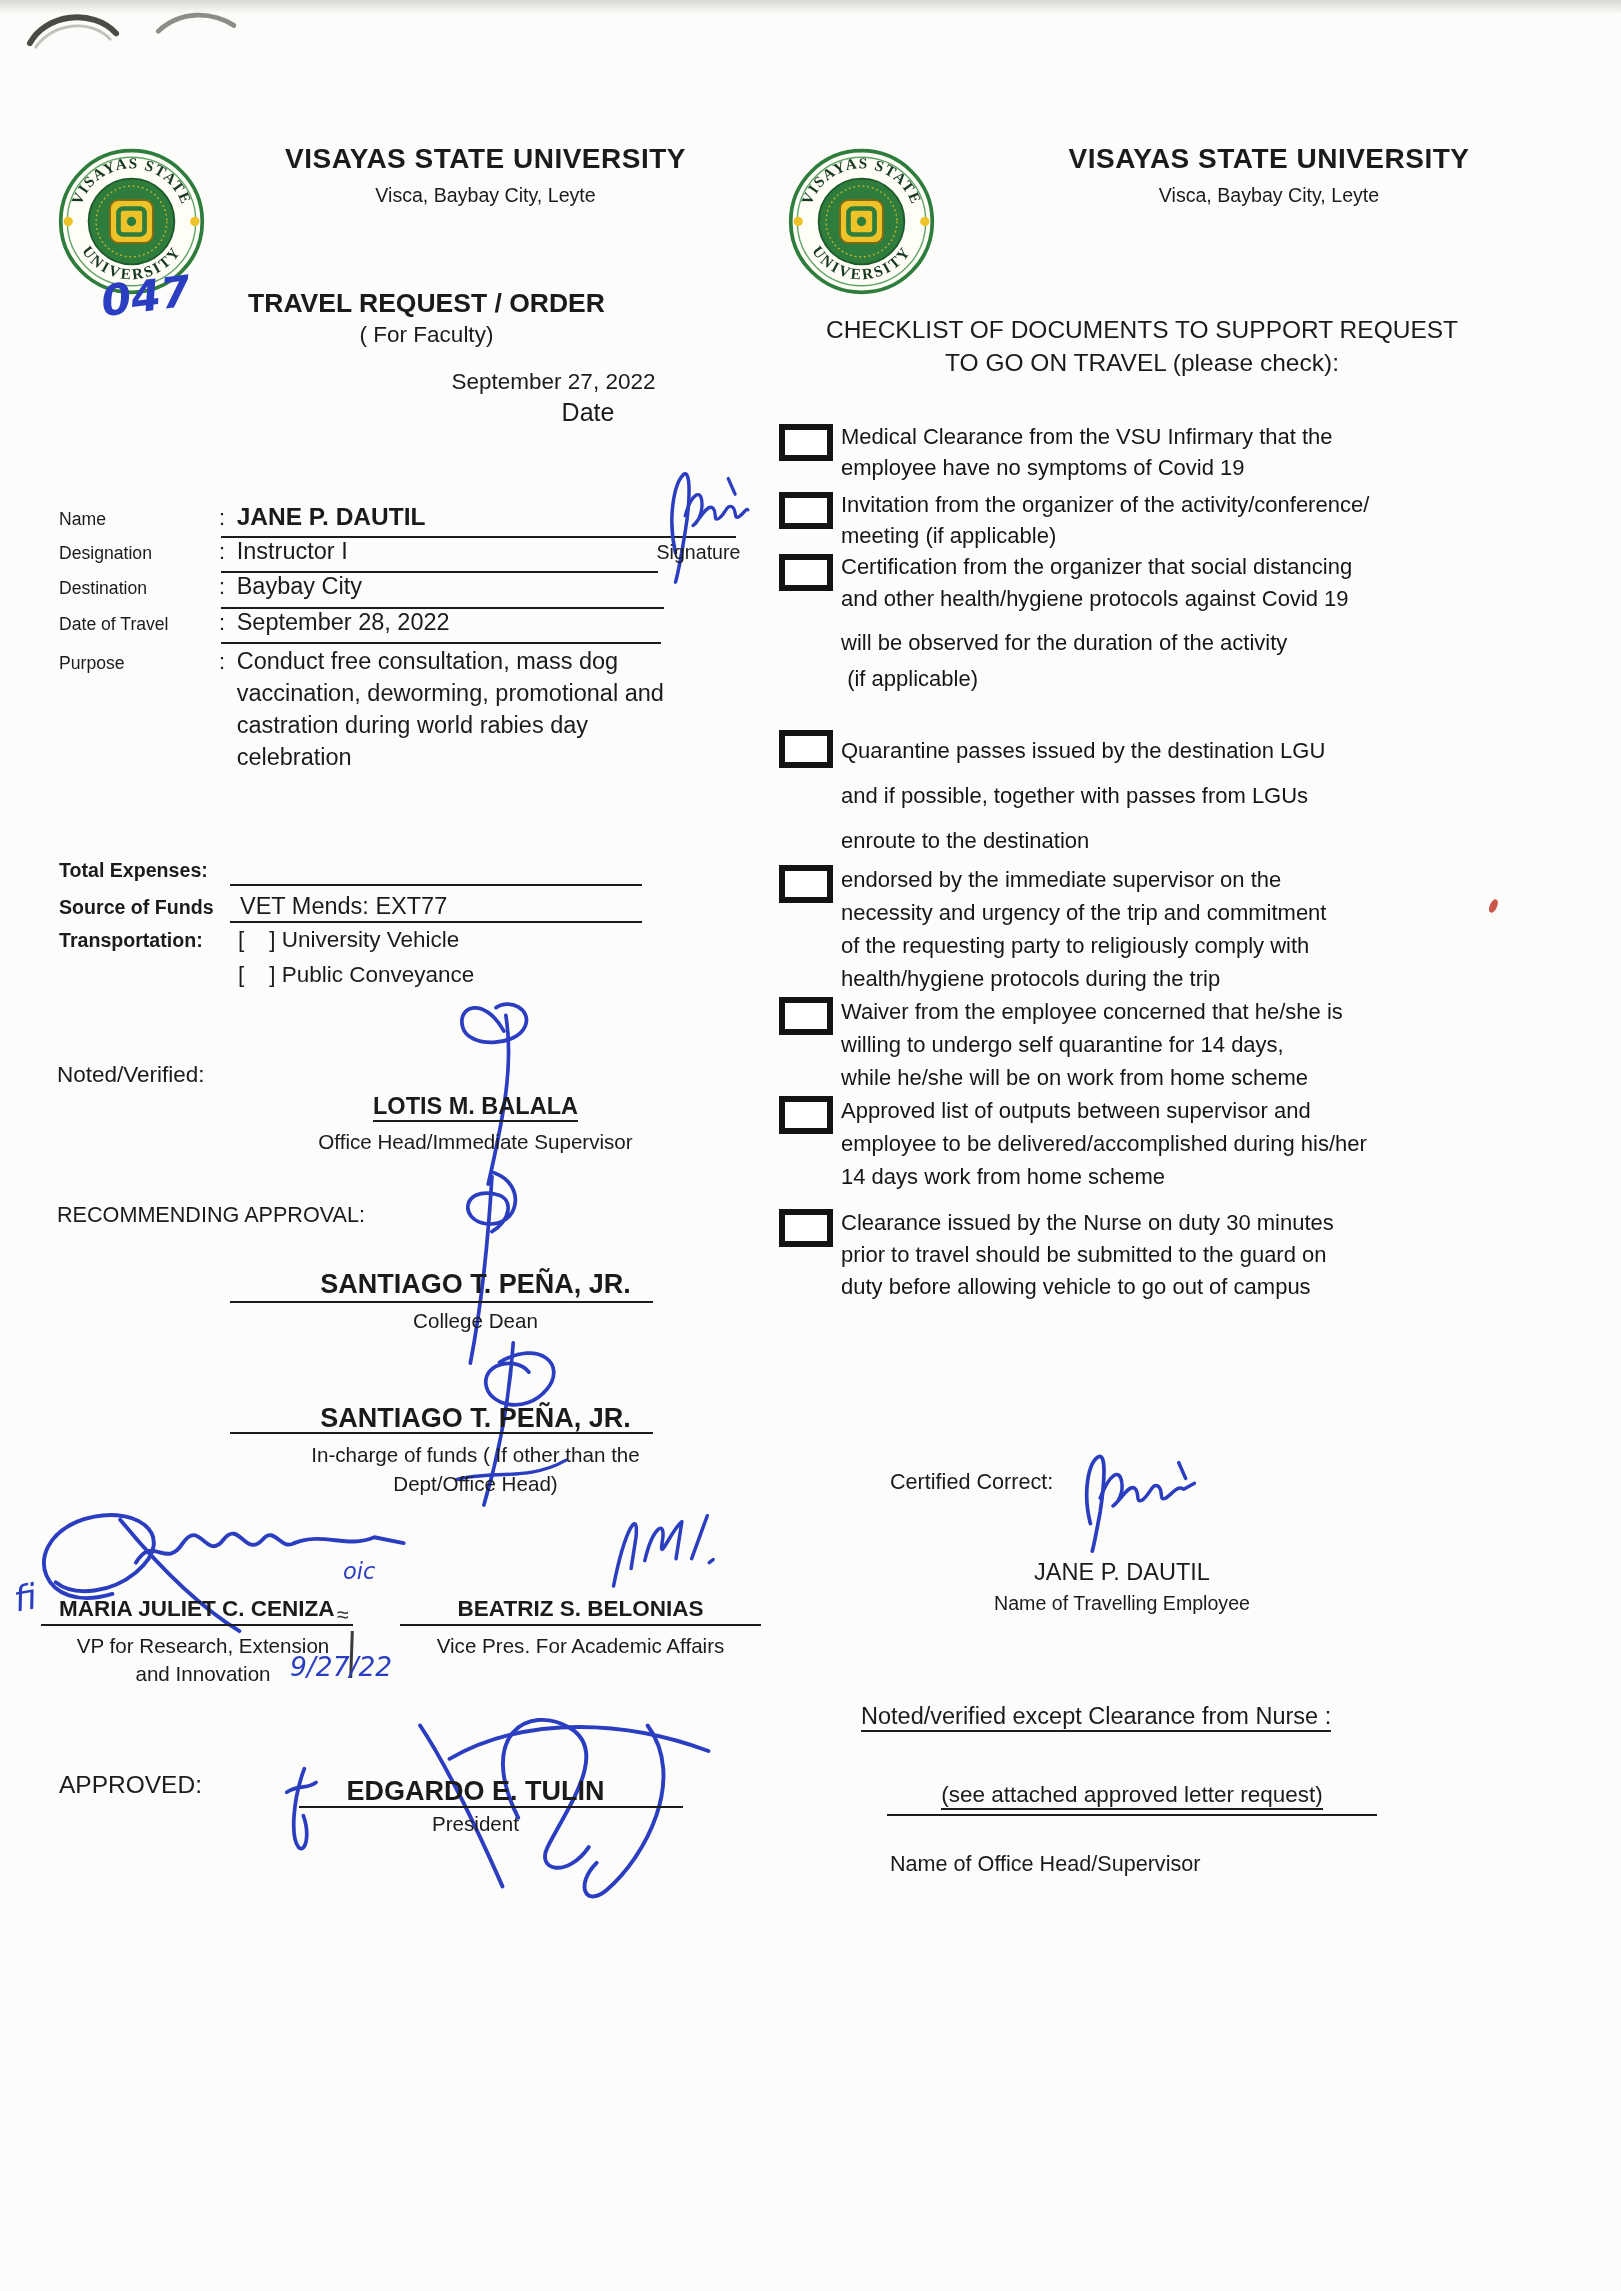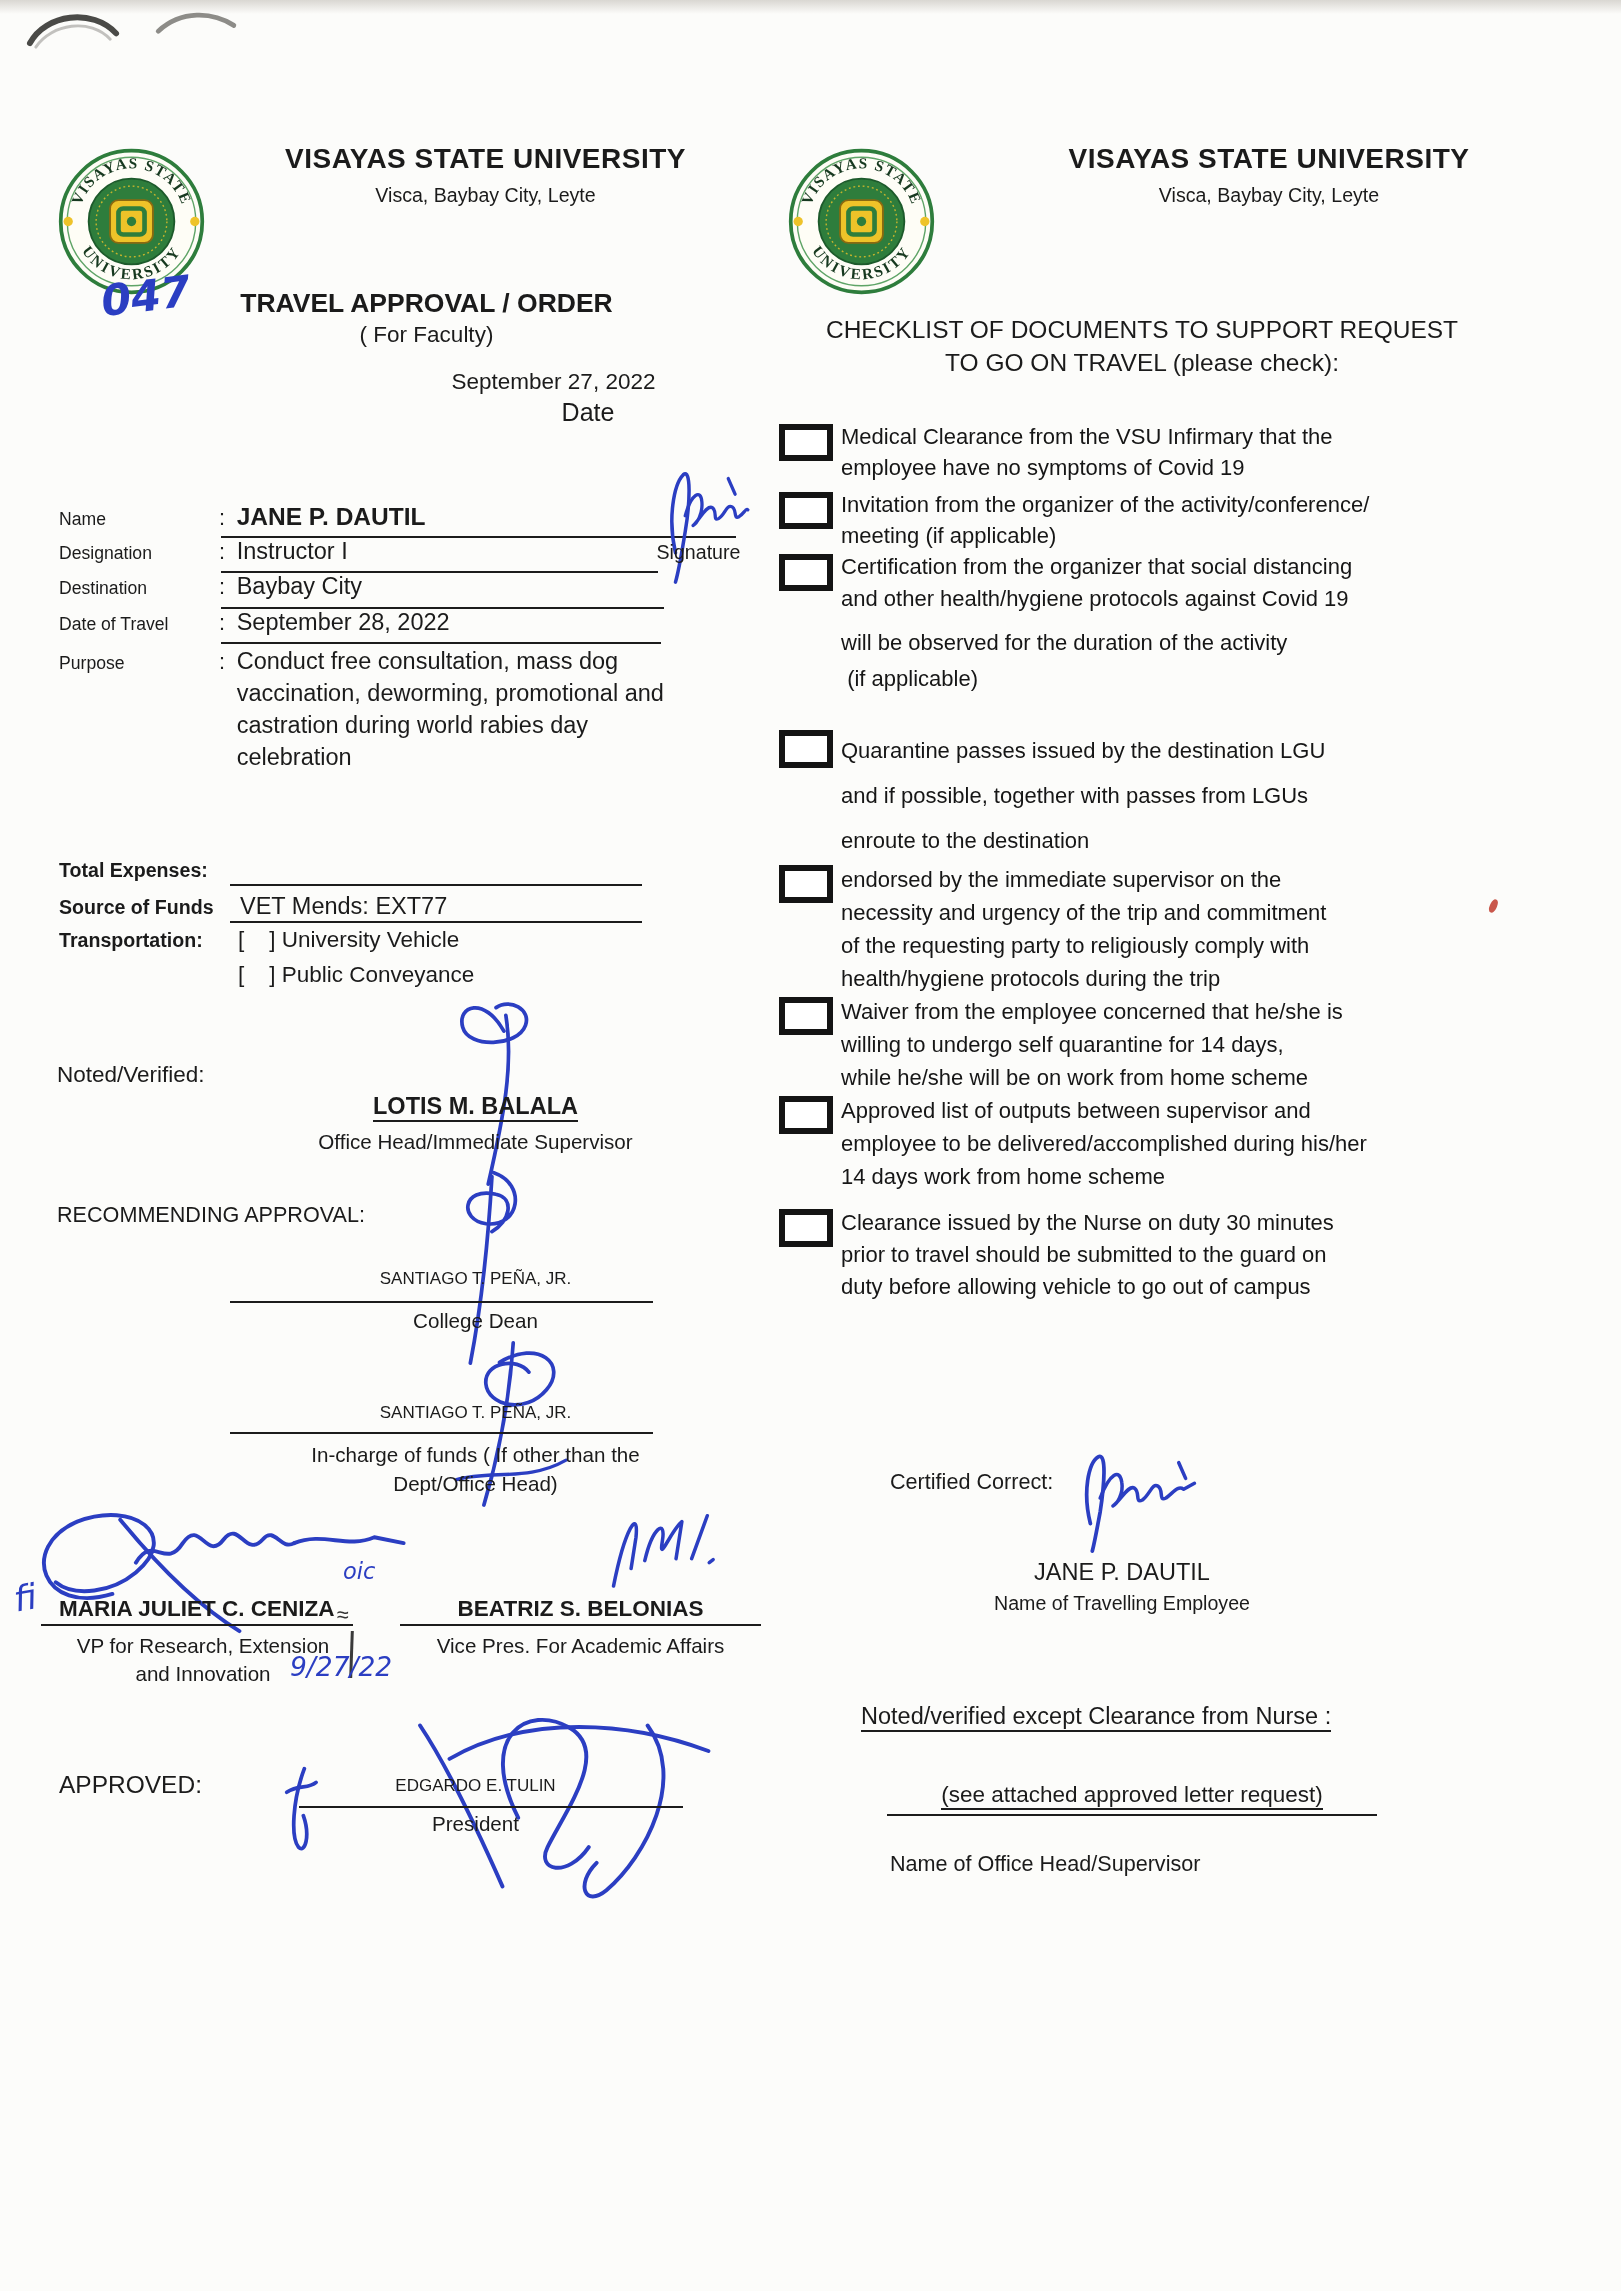--- a/index.html
+++ b/index.html
@@ -31,21 +31,21 @@
   .f-colon{display:inline-block;width:15.7px;font-size:21.6px;flex:none;}
   .f-value{font-size:23.5px;padding-left:2px;}
   .f-strong{font-weight:bold;font-size:24.5px;}
   .f-multi{width:436px;line-height:32px;}
   .e-label{display:inline-block;width:179px;font-size:19.6px;flex:none;font-weight:bold;}
   .f-opt{font-size:22.5px;white-space:pre;}
   .rule{position:absolute;border-top:2.5px solid #1c1c1c;height:0;}
   .rule3{border-top-width:2.9px;}
   .uline{border-bottom:2.5px solid #1c1c1c;padding-bottom:1px;}
   .sig-name{font-size:23.5px;font-weight:bold;}
-  .sig-name-lg{font-size:17px;font-weight:normal;}
+  .sig-name-lg{font-size:27px;font-weight:bold;}
   .sig-title{font-size:20.6px;}
   
   .checklist{position:absolute;left:779px;top:421px;width:733px;}
   .chk-item{position:relative;padding-left:62px;font-size:22px;line-height:31px;color:#161616;}
   .chk-item:nth-child(1){margin-bottom:5.9px;}
   .chk-item:nth-child(3){line-height:32px;margin-bottom:33px;}
   .chk-item:nth-child(3) .chk-line:nth-child(3){margin-top:11.8px;}
   .chk-item:nth-child(3) .chk-line:nth-child(4){margin-top:3.9px;}
   .chk-item:nth-child(4){line-height:45px;}
   .chk-item:nth-child(5){line-height:33px;}
@@ -106,21 +106,21 @@
       <circle class="lg-dot" cx="80" cy="80" r="5"></circle>
       <circle class="lg-side" cx="12" cy="80" r="5"></circle>
       <circle class="lg-side" cx="148" cy="80" r="5"></circle>
     </svg>
 
     <div class="abs ctr univ-name" style="left:255px;top:143px;width:461px">VISAYAS STATE UNIVERSITY</div>
     <div class="abs ctr univ-addr" style="left:255px;top:184px;width:461px">Visca, Baybay City, Leyte</div>
 
     <div class="abs ink" style="left:101px;top:271px;font-size:43px;font-weight:bold;transform:rotate(-7deg)">047</div>
 
-    <div class="abs ctr form-title" style="left:196px;top:288px;width:461px">TRAVEL APPROVAL / ORDER</div>
+    <div class="abs ctr form-title" style="left:196px;top:288px;width:461px">TRAVEL REQUEST / ORDER</div>
     <div class="abs ctr form-sub" style="left:196px;top:322px;width:461px">( For Faculty)</div>
     <div class="abs ctr" style="left:431px;top:369px;width:245px;font-size:22.5px">September 27, 2022</div>
     <div class="abs ctr small-cap" style="left:529px;top:398px;width:118px">Date</div>
 
     <div class="frow" style="top:503px">
       <span class="f-label">Name</span>
       <span class="f-colon">:</span>
       <span class="f-value f-strong">JANE P. DAUTIL</span>
     </div>
     <div class="rule" style="left:221px;top:536px;width:515px"></div>

